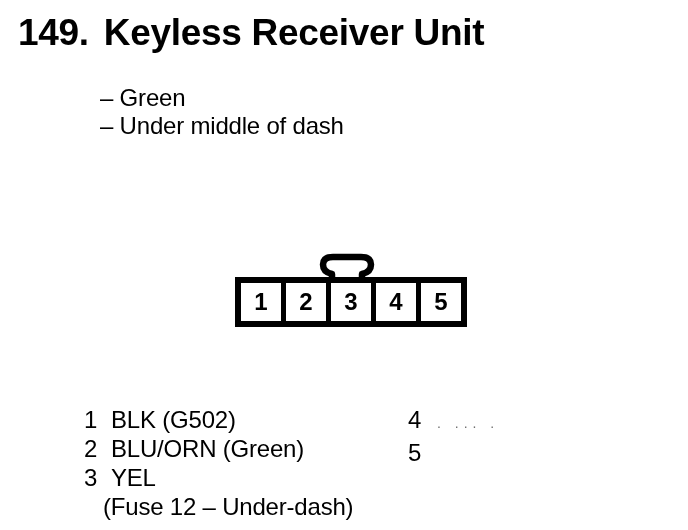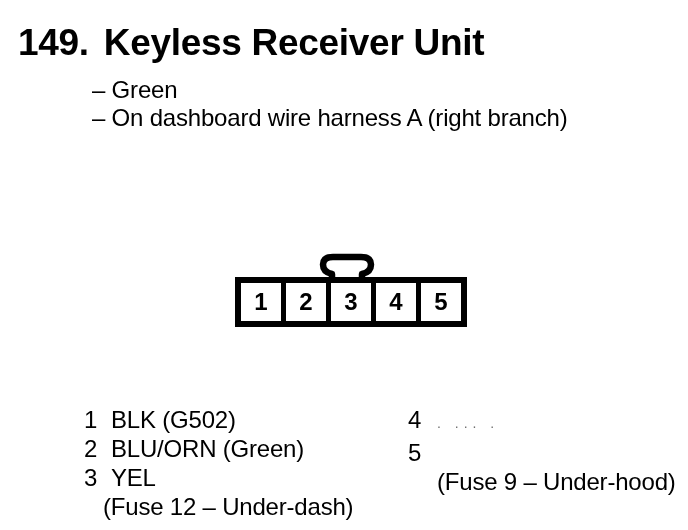--- a/index.html
+++ b/index.html
@@ -10,36 +10,36 @@
     background: #ffffff;
     font-family: "Liberation Sans", "DejaVu Sans", sans-serif;
     color: #000000;
     overflow: hidden;
   }
 
   
   .title {
     position: absolute;
     left: 18px;
-    top: 24px;
+    top: 14px;
     margin: 0;
     font-size: 37px;
     line-height: 38px;
     font-weight: 700;
     white-space: nowrap;
     letter-spacing: -0.3px;
   }
   .title-number { margin-right: 15px; }
 
   
   .bullets {
     position: absolute;
     left: 88px;
     top: 72px;
-    margin: 4px;
+    margin: 12px;
     padding: 0;
     list-style: none;
     font-size: 24px;
     line-height: 28px;
     letter-spacing: -0.2px;
   }
   .bullets li { white-space: nowrap; }
 
   
   .tab-svg { position: absolute; left: 316px; top: 250px; }
@@ -91,21 +91,21 @@
 <body>
 
 <div class="page">
 
   <h1 class="title">
     <span class="title-number">149.</span><span>Keyless Receiver Unit</span>
   </h1>
 
   <ul class="bullets">
     <li>– Green</li>
-    <li>– On dashboard wire harness A (right branch)</li>
+    <li>– Under middle of dash</li>
   </ul>
 
   <svg class="tab-svg" width="62" height="34" viewBox="0 0 62 34" aria-hidden="true">
     <path d="M16 34 L16 24 Q7 22 7 14.5 Q7 7 17 7 L45 7 Q55 7 55 14.5 Q55 22 46 24 L46 34" fill="none" stroke="#000000" stroke-width="6.5" stroke-linejoin="round"></path>
   </svg>
 
   <div class="connector-body">
     <div class="cavity">1</div>
     <div class="cavity">2</div>
     <div class="cavity">3</div>
@@ -130,16 +130,15 @@
   </div>
 
   <div class="pin-col pin-col-right">
     <div class="pin-row">
       <span class="pin-num">4</span>
       <span class="pin-label faded">. ... .</span>
     </div>
     <div class="pin-row">
       <span class="pin-num">5</span>
     </div>
-    <div class="pin-note">(Fuse 9 – Under-hood)</div>
   </div>
 
 </div>
 
 </body></html>

